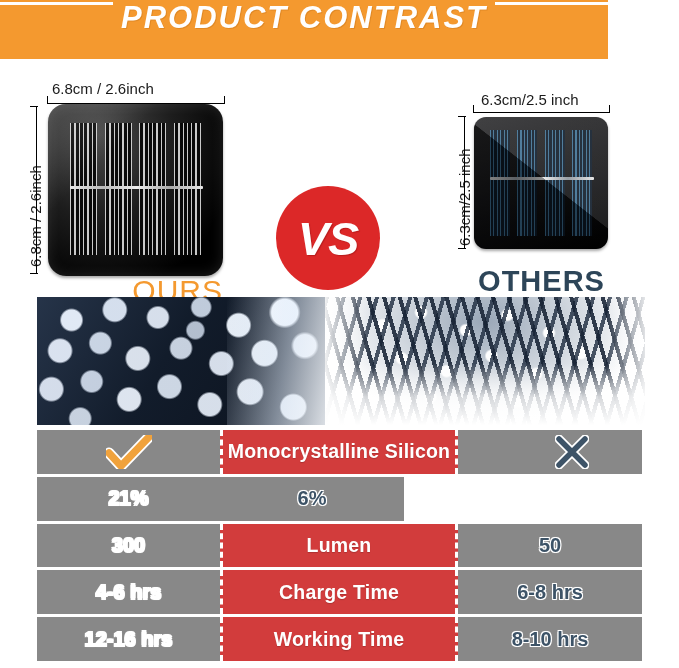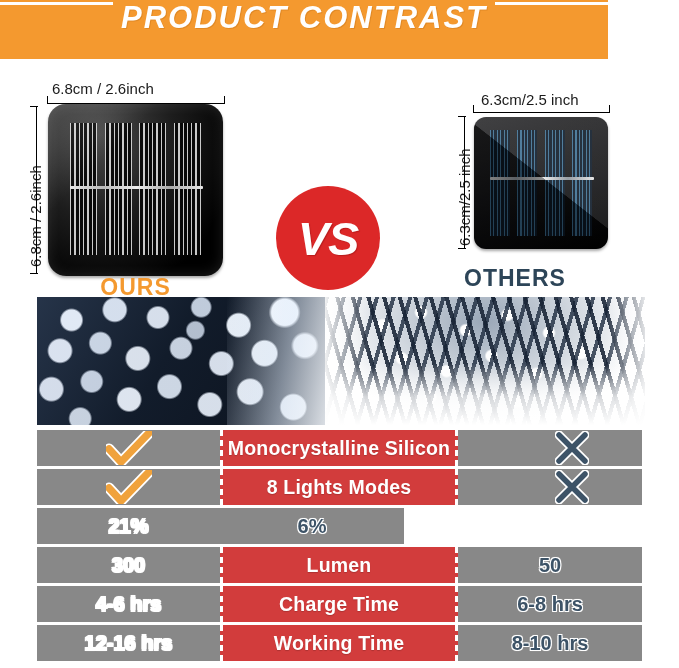--- a/index.html
+++ b/index.html
@@ -85,21 +85,21 @@
   }
   .busbar-ours {
     position: absolute; left: 22px; top: 82px;
     width: 133px; height: 3px;
     background: linear-gradient(90deg,#e6e6e6,#b9b9b9,#efefef,#a8a8a8,#e8e8e8);
     border-radius: 1px;
   }
 
   .label-ours {
     position: absolute; left: 48px; top: 205px; width: 175px;
-    text-align: center; font-size: 23px; font-weight: bold;
+    text-align: right; font-size: 30px; font-weight: normal;
     color: #f4992f; letter-spacing: 1px;
   }
 
   
   .vs-circle {
     position: absolute; left: 276px; top: 117px;
     width: 104px; height: 104px; border-radius: 50%;
     background: #dc2828;
     display: flex; align-items: center; justify-content: center;
   }
@@ -135,21 +135,21 @@
     border-radius: 1px;
   }
   .panel-others-gloss {
     position: absolute; inset: 0;
     background: linear-gradient(218deg, rgba(255,255,255,.10) 0%, rgba(255,255,255,.10) 47%, rgba(0,0,0,.42) 47.3%, rgba(0,0,0,.42) 100%);
     pointer-events: none;
   }
 
   .label-others {
     position: absolute; left: 464px; top: 196px; width: 155px;
-    font-size: 23px; font-weight: bold;
+    text-align: center; font-size: 29px; font-weight: bold;
     color: #2d4558; letter-spacing: 1px;
   }
 
   
   .photos {
     position: absolute; left: 37px; top: 297px;
     width: 608px; height: 128px;
     display: flex;
   }
   .photo { height: 100%; position: relative; overflow: hidden; }
@@ -343,37 +343,20 @@
       </div>
       <div class="cell cell-theirs">
         <svg class="icon-cross" viewBox="0 0 34 34">
           <path d="M4 4 L30 30 M30 4 L4 30" fill="none" stroke="#ffffff" stroke-width="9" stroke-linecap="round"></path>
           <path d="M4 4 L30 30 M30 4 L4 30" fill="none" stroke="#3d5367" stroke-width="5.5" stroke-linecap="round"></path>
         </svg>
       </div>
     </div>
     <div class="trow">
       <div class="cell cell-ours">
-        <svg class="icon-check" viewBox="0 0 46 34">
-          <path d="M3 18 L15 31 L43 2" fill="none" stroke="#ffffff" stroke-width="11" stroke-linecap="round" stroke-linejoin="round"></path>
-          <path d="M3 18 L15 31 L43 2" fill="none" stroke="#f0a23c" stroke-width="7.5" stroke-linecap="round" stroke-linejoin="round"></path>
-        </svg>
-      </div>
-      <div class="cell cell-spec">
-        <span class="spec-label">8 Lights Modes</span>
-      </div>
-      <div class="cell cell-theirs">
-        <svg class="icon-cross" viewBox="0 0 34 34">
-          <path d="M4 4 L30 30 M30 4 L4 30" fill="none" stroke="#ffffff" stroke-width="9" stroke-linecap="round"></path>
-          <path d="M4 4 L30 30 M30 4 L4 30" fill="none" stroke="#3d5367" stroke-width="5.5" stroke-linecap="round"></path>
-        </svg>
-      </div>
-    </div>
-    <div class="trow">
-      <div class="cell cell-ours">
         <span class="val-ours">21%</span>
       </div>
       <div class="cell cell-theirs">
         <span class="val-theirs">6%</span>
       </div>
     </div>
     <div class="trow">
       <div class="cell cell-ours">
         <span class="val-ours">300</span>
       </div>

